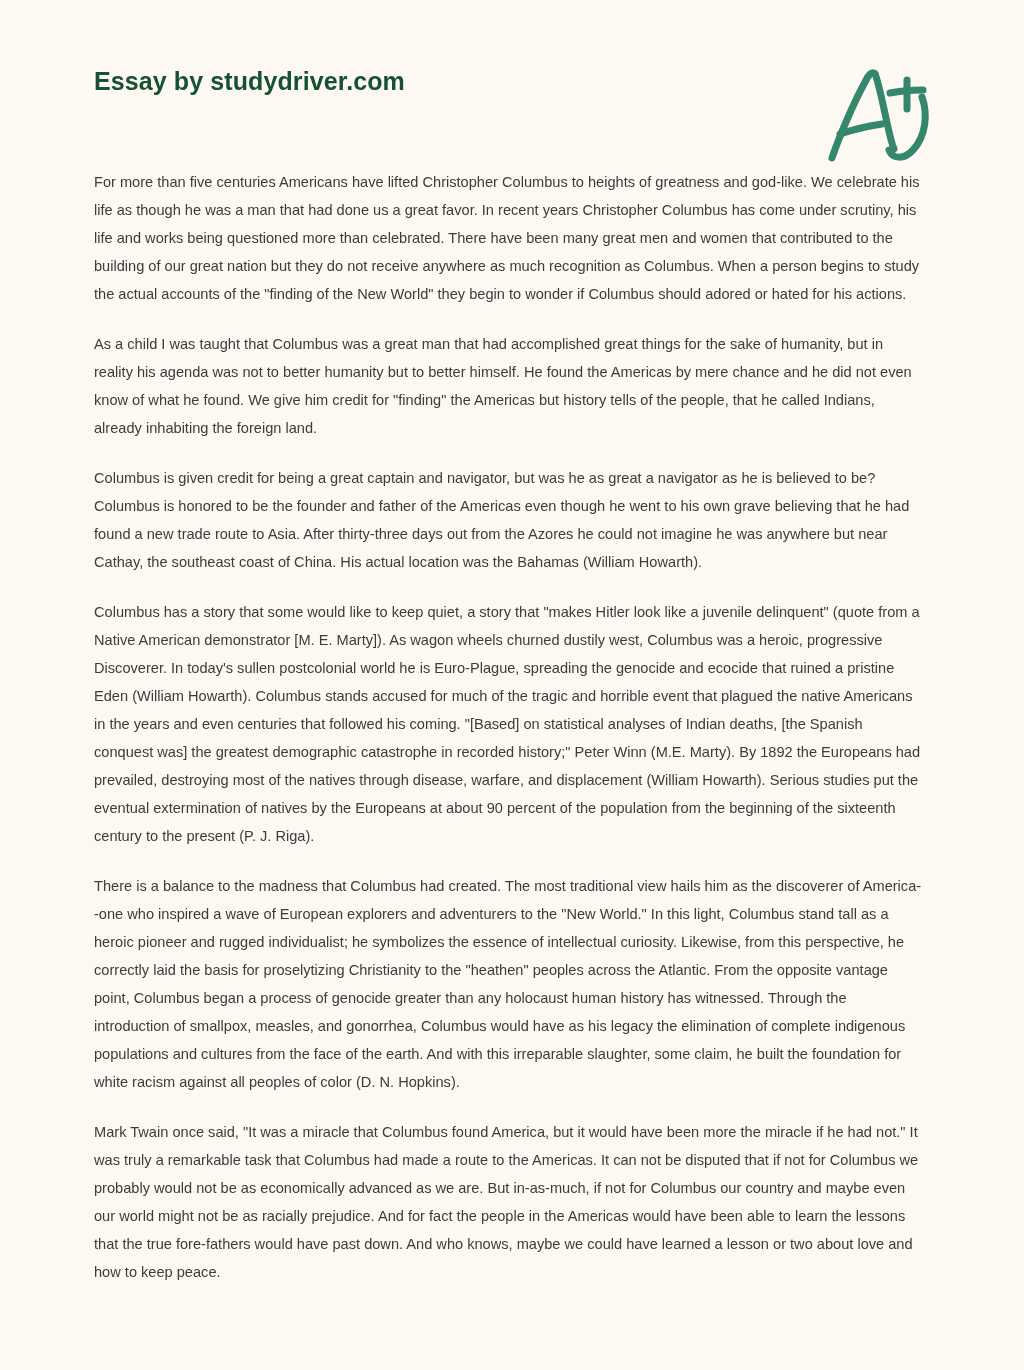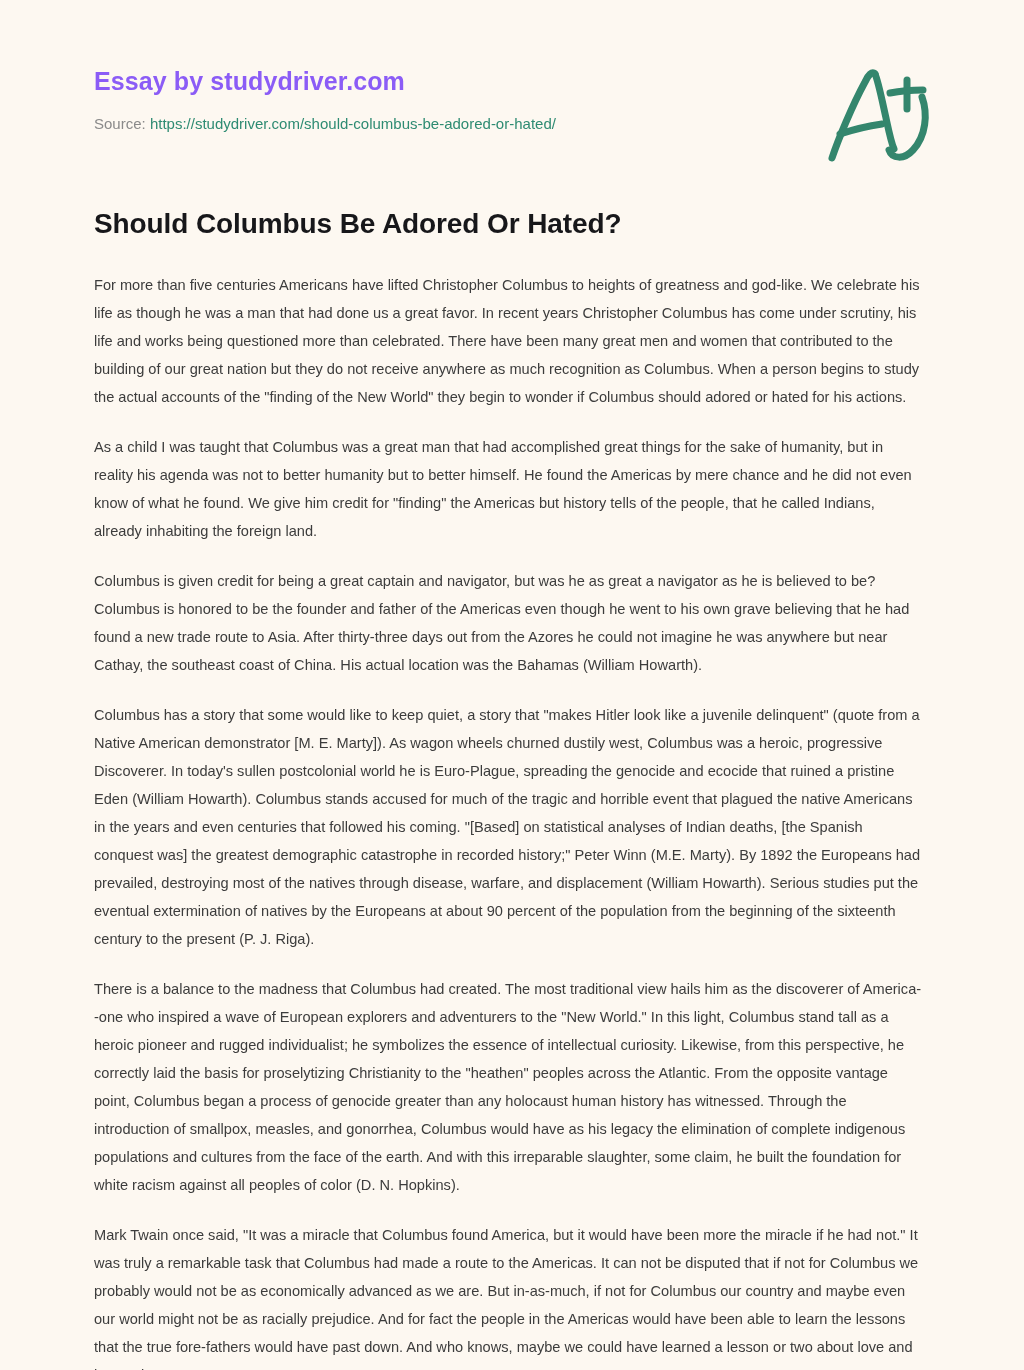--- a/index.html
+++ b/index.html
@@ -24,21 +24,21 @@
   
   .doc-header {
     position: relative;
     padding: 0 94px;
     padding-top: 66px;
   }
 
   .brand-title {
     font-size: 25px;
     font-weight: bold;
-    color: #8b5cf6;
+    color: #14532d;
     letter-spacing: 0.1px;
     line-height: 1.2;
     margin: 0;
   }
 
   .source-line {
     margin-top: 18px;
     font-size: 15px;
     line-height: 1.3;
     color: #8A8A8A;
@@ -98,45 +98,40 @@
   }
 </style>
 </head>
 <body>
 
 <div class="page">
 
   <div class="doc-header">
     <h1 class="brand-title">Essay by studydriver.com</h1>
 
-    <div class="source-line">
-      <span class="source-label">Source:</span>
-      <a class="source-link" href="#">https://studydriver.com/should-columbus-be-adored-or-hated/</a>
-    </div>
 
     <div class="logo">
       <svg viewBox="0 0 118 104" xmlns="http://www.w3.org/2000/svg" fill="none" stroke="#34866D" stroke-width="7" stroke-linecap="round" stroke-linejoin="round">
 
         <path d="M14 96 C 20 78, 34 44, 47 20 C 50 13, 54 9, 57 12"></path>
 
         <path d="M57 12 C 60 18, 64 38, 68 56 C 71 70, 73 80, 76 87"></path>
 
         <path d="M22 72 C 34 68, 50 64, 64 62"></path>
 
         <path d="M89 18 C 89 28, 89 38, 89 47"></path>
 
         <path d="M72 31 C 82 29, 94 28, 105 28"></path>
 
         <path d="M104 35 C 110 52, 108 74, 95 88 C 86 98, 74 97, 71 88"></path>
       </svg>
     </div>
   </div>
 
   <div class="article">
-    <h2 class="article-title">Should Columbus Be Adored Or Hated?</h2>
 
     <div class="article-body">
       <p>For more than five centuries Americans have lifted Christopher Columbus to heights of greatness and god-like. We celebrate his life as though he was a man that had done us a great favor. In recent years Christopher Columbus has come under scrutiny, his life and works being questioned more than celebrated. There have been many great men and women that contributed to the building of our great nation but they do not receive anywhere as much recognition as Columbus. When a person begins to study the actual accounts of the "finding of the New World" they begin to wonder if Columbus should adored or hated for his actions.</p>
       <p>As a child I was taught that Columbus was a great man that had accomplished great things for the sake of humanity, but in reality his agenda was not to better humanity but to better himself. He found the Americas by mere chance and he did not even know of what he found. We give him credit for "finding" the Americas but history tells of the people, that he called Indians, already inhabiting the foreign land.</p>
       <p>Columbus is given credit for being a great captain and navigator, but was he as great a navigator as he is believed to be? Columbus is honored to be the founder and father of the Americas even though he went to his own grave believing that he had found a new trade route to Asia. After thirty-three days out from the Azores he could not imagine he was anywhere but near Cathay, the southeast coast of China. His actual location was the Bahamas (William Howarth).</p>
       <p>Columbus has a story that some would like to keep quiet, a story that "makes Hitler look like a juvenile delinquent" (quote from a Native American demonstrator [M. E. Marty]). As wagon wheels churned dustily west, Columbus was a heroic, progressive Discoverer. In today's sullen postcolonial world he is Euro-Plague, spreading the genocide and ecocide that ruined a pristine Eden (William Howarth). Columbus stands accused for much of the tragic and horrible event that plagued the native Americans in the years and even centuries that followed his coming. "[Based] on statistical analyses of Indian deaths, [the Spanish conquest was] the greatest demographic catastrophe in recorded history;" Peter Winn (M.E. Marty). By 1892 the Europeans had prevailed, destroying most of the natives through disease, warfare, and displacement (William Howarth). Serious studies put the eventual extermination of natives by the Europeans at about 90 percent of the population from the beginning of the sixteenth century to the present (P. J. Riga).</p>
       <p>There is a balance to the madness that Columbus had created. The most traditional view hails him as the discoverer of America--one who inspired a wave of European explorers and adventurers to the "New World." In this light, Columbus stand tall as a heroic pioneer and rugged individualist; he symbolizes the essence of intellectual curiosity. Likewise, from this perspective, he correctly laid the basis for proselytizing Christianity to the "heathen" peoples across the Atlantic. From the opposite vantage point, Columbus began a process of genocide greater than any holocaust human history has witnessed. Through the introduction of smallpox, measles, and gonorrhea, Columbus would have as his legacy the elimination of complete indigenous populations and cultures from the face of the earth. And with this irreparable slaughter, some claim, he built the foundation for white racism against all peoples of color (D. N. Hopkins).</p>
       <p>Mark Twain once said, "It was a miracle that Columbus found America, but it would have been more the miracle if he had not." It was truly a remarkable task that Columbus had made a route to the Americas. It can not be disputed that if not for Columbus we probably would not be as economically advanced as we are. But in-as-much, if not for Columbus our country and maybe even our world might not be as racially prejudice. And for fact the people in the Americas would have been able to learn the lessons that the true fore-fathers would have past down. And who knows, maybe we could have learned a lesson or two about love and how to keep peace.</p>
     </div>
   </div>

